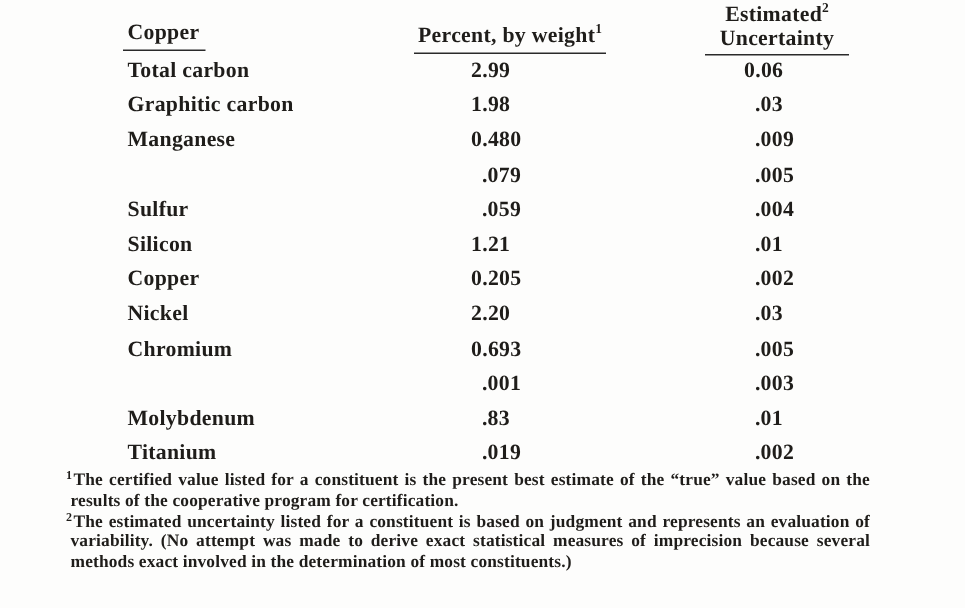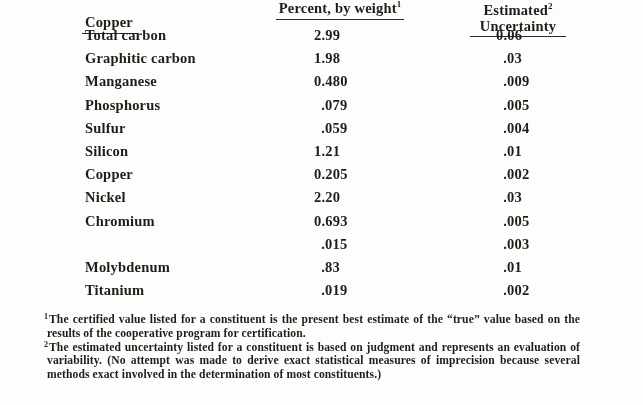--- a/index.html
+++ b/index.html
@@ -16,35 +16,35 @@
   
   .tbl{position:absolute;left:0;top:0;width:643px;font-size:14.5px;letter-spacing:.2px;}
   .hdr-el{
     position:absolute;left:82px;top:14px;
     padding:0 4px 2px 3px;
     border-bottom:1.6px solid #2a2а2a;
     border-bottom:1.6px solid #2a2a2a;
     font-weight:600;
   }
   .hdr-pct{
-    position:absolute;left:260px;top:0;width:160px;text-align:center;
+    position:absolute;left:260px;top:16px;width:160px;text-align:center;
   }
   .hdr-pct .inner{
     display:inline-block;padding:0 3px 2px 3px;border-bottom:1.6px solid #2a2a2a;font-weight:600;
   }
   .hdr-unc{
     position:absolute;left:438px;top:3px;width:160px;text-align:center;line-height:15.5px;
   }
   .hdr-unc .line1{font-weight:600;}
   .hdr-unc .line2{
     display:inline-block;padding:0 10px 2px 10px;border-bottom:1.6px solid #2a2a2a;font-weight:600;
   }
   sup{font-size:9px;line-height:0;vertical-align:6px;letter-spacing:0;}
 
-  .rows{position:absolute;left:0;top:24px;width:643px;}
+  .rows{position:absolute;left:0;top:36px;width:643px;}
   .row{position:relative;height:23.2px;}
   .row > span{position:absolute;top:0;line-height:23.2px;white-space:nowrap;}
   .c-el{left:85px;font-weight:600;}
   .c-pct{left:314px;}
   .c-unc{left:496px;}
   .dec{display:inline-flex;font-weight:600;}
   .dec .ip{display:inline-block;min-width:1ch;text-align:right;}
   .dec .dot,.dec .fp{text-align:left;}
 
   
@@ -109,21 +109,20 @@
             <span class="dot">.</span>
             <span class="fp">480</span>
           </span>
         <span class="c-unc dec">
             <span class="ip"></span>
             <span class="dot">.</span>
             <span class="fp">009</span>
           </span>
       </div>
       <div class="row">
-        <span class="c-el">Phosphorus</span>
         <span class="c-pct dec">
             <span class="ip"></span>
             <span class="dot">.</span>
             <span class="fp">079</span>
           </span>
         <span class="c-unc dec">
             <span class="ip"></span>
             <span class="dot">.</span>
             <span class="fp">005</span>
           </span>
@@ -190,21 +189,21 @@
         <span class="c-unc dec">
             <span class="ip"></span>
             <span class="dot">.</span>
             <span class="fp">005</span>
           </span>
       </div>
       <div class="row">
         <span class="c-pct dec">
             <span class="ip"></span>
             <span class="dot">.</span>
-            <span class="fp">015</span>
+            <span class="fp">001</span>
           </span>
         <span class="c-unc dec">
             <span class="ip"></span>
             <span class="dot">.</span>
             <span class="fp">003</span>
           </span>
       </div>
       <div class="row">
         <span class="c-el">Molybdenum</span>
         <span class="c-pct dec">

